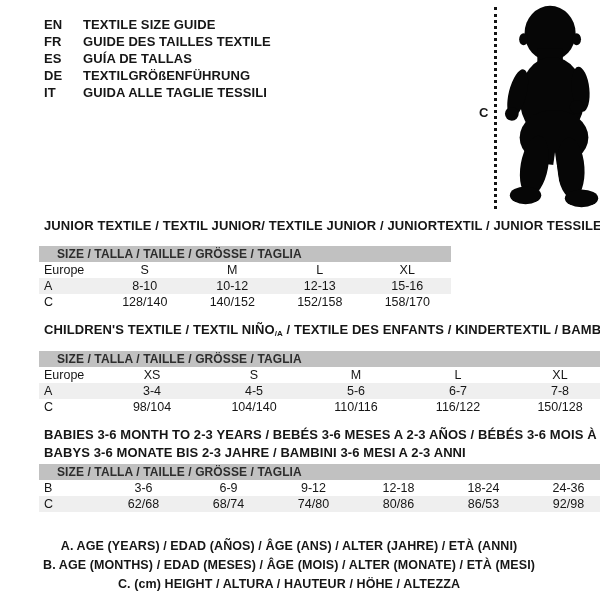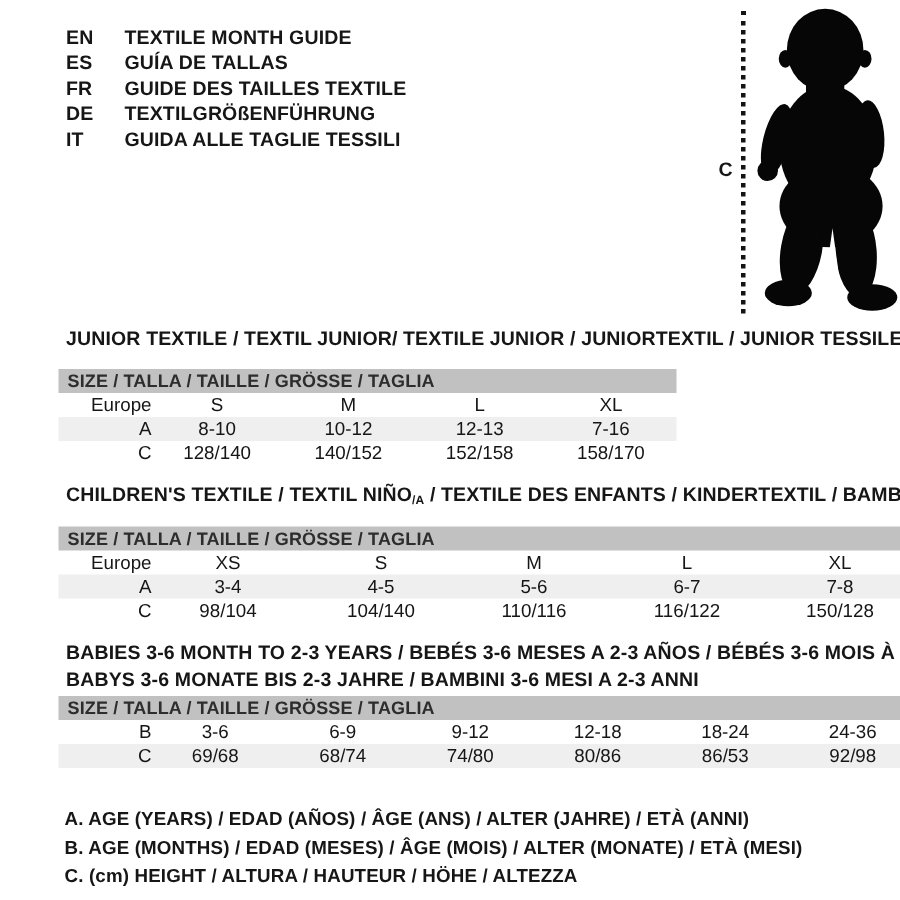--- a/index.html
+++ b/index.html
@@ -14,46 +14,46 @@
   .lang-code{width:39px;flex:0 0 39px;}
   
   .dotline{position:absolute;left:470px;top:7px;height:202px;width:0;border-left:3px dotted #141414;}
   .c-label{position:absolute;left:455px;top:105px;font-size:13px;font-weight:700;}
   .baby{position:absolute;left:477px;top:2px;}
   
   .sec-title{position:absolute;left:20px;font-size:13px;font-weight:700;letter-spacing:.1px;line-height:18px;white-space:nowrap;}
   .sub{font-size:8px;vertical-align:-2px;font-weight:700;}
   .size-table{position:absolute;left:15px;}
   .size-bar{height:16px;line-height:16px;background:#c1c1c1;color:#2d2d2d;
-    font-size:12px;font-weight:700;padding-left:6px;letter-spacing:.1px;}
+    font-size:12px;font-weight:700;padding-left:18px;letter-spacing:.1px;}
   .t-row{display:flex;height:16px;line-height:16px;font-size:12.5px;}
   .t-row.alt{background:#efefef;}
   .cell{flex:1;text-align:center;}
-  .cell.label{flex:0 0 57px;text-align:right;padding-left:5px;}
+  .cell.label{flex:0 0 57px;text-align:left;padding-left:5px;}
   
   .footnotes{position:absolute;left:19px;top:537px;}
-  .footnote{height:19px;line-height:19px;font-size:12.5px;font-weight:700;letter-spacing:.1px;white-space:nowrap;}
+  .footnote{height:19px;line-height:19px;font-size:12.5px;font-weight:700;letter-spacing:.1px;white-space:nowrap;text-align:center;}
 </style>
 </head>
 <body>
 
 <div class="page">
 
   <div class="lang-block" id="lang-block">
       <div class="lang-row">
         <span class="lang-code">EN</span>
-        <span>TEXTILE MONTH GUIDE</span>
+        <span>TEXTILE SIZE GUIDE</span>
+      </div>
+      <div class="lang-row">
+        <span class="lang-code">FR</span>
+        <span>GUIDE DES TAILLES TEXTILE</span>
       </div>
       <div class="lang-row">
         <span class="lang-code">ES</span>
         <span>GUÍA DE TALLAS</span>
-      </div>
-      <div class="lang-row">
-        <span class="lang-code">FR</span>
-        <span>GUIDE DES TAILLES TEXTILE</span>
       </div>
       <div class="lang-row">
         <span class="lang-code">DE</span>
         <span>TEXTILGRÖßENFÜHRUNG</span>
       </div>
       <div class="lang-row">
         <span class="lang-code">IT</span>
         <span>GUIDA ALLE TAGLIE TESSILI</span>
       </div>
     </div>
@@ -91,21 +91,21 @@
           <div class="cell">S</div>
           <div class="cell">M</div>
           <div class="cell">L</div>
           <div class="cell">XL</div>
         </div>
         <div class="t-row alt">
           <div class="cell label">A</div>
           <div class="cell">8-10</div>
           <div class="cell">10-12</div>
           <div class="cell">12-13</div>
-          <div class="cell">7-16</div>
+          <div class="cell">15-16</div>
         </div>
         <div class="t-row">
           <div class="cell label">C</div>
           <div class="cell">128/140</div>
           <div class="cell">140/152</div>
           <div class="cell">152/158</div>
           <div class="cell">158/170</div>
         </div>
       </div>
   </div>
@@ -154,21 +154,21 @@
           <div class="cell label">B</div>
           <div class="cell">3-6</div>
           <div class="cell">6-9</div>
           <div class="cell">9-12</div>
           <div class="cell">12-18</div>
           <div class="cell">18-24</div>
           <div class="cell">24-36</div>
         </div>
         <div class="t-row alt">
           <div class="cell label">C</div>
-          <div class="cell">69/68</div>
+          <div class="cell">62/68</div>
           <div class="cell">68/74</div>
           <div class="cell">74/80</div>
           <div class="cell">80/86</div>
           <div class="cell">86/53</div>
           <div class="cell">92/98</div>
         </div>
       </div>
   </div>
 
   <div class="footnotes" id="footnotes">

